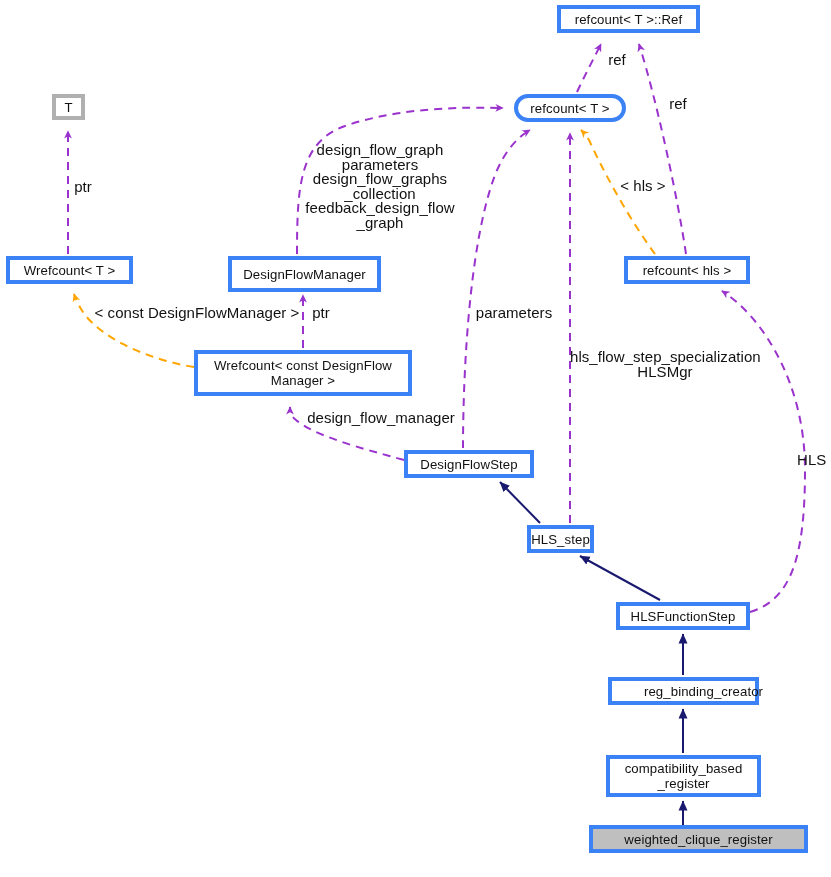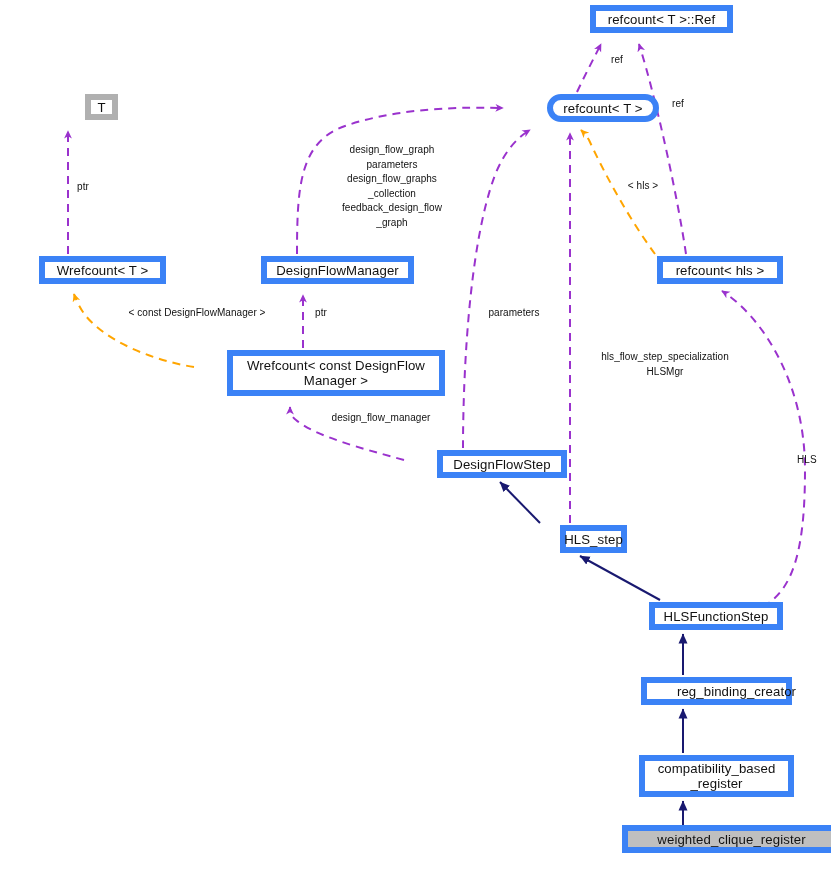--- a/index.html
+++ b/index.html
@@ -18,43 +18,42 @@
   svg#edges {
     position: absolute;
     left: 0;
     top: 0;
     width: 831px;
     height: 877px;
   }
   .node {
     position: absolute;
     box-sizing: border-box;
-    border: 6px solid #3b82f6;
+    border: 4px solid #3b82f6;
     background: #ffffff;
     color: #111111;
     font-size: 13.2px;
     line-height: 15px;
     display: flex;
     align-items: center;
     justify-content: center;
     text-align: center;
     white-space: pre-line;
     letter-spacing: 0.1px;
-    margin-left: 33px;
   }
   .node.template-param {
     border-color: #b0b0b0;
   }
   .node.highlight {
     background: #bfbfbf;
   }
   .edge-label {
     position: absolute;
     color: #111111;
-    font-size: 10px;
+    font-size: 15px;
     line-height: 14.5px;
     text-align: center;
     white-space: pre-line;
     letter-spacing: 0.05px;
   }
 </style>
 </head>
 <body>
 
 <div id="diagram-root">
@@ -118,21 +117,21 @@
   </div>
 
   <div class="node" style="left:514px; top:94px; width:112px; height:28px;border-radius:14px;">
     <span>refcount&lt; T &gt;</span>
   </div>
 
   <div class="node" style="left:6px; top:256px; width:127px; height:28px;justify-content:center;">
     <span>Wrefcount&lt; T &gt;</span>
   </div>
 
-  <div class="node" style="left:228px; top:256px; width:153px; height:28px;">
+  <div class="node" style="left:228px; top:256px; width:153px; height:36px;">
     <span>DesignFlowManager</span>
   </div>
 
   <div class="node" style="left:624px; top:256px; width:126px; height:28px;">
     <span>refcount&lt; hls &gt;</span>
   </div>
 
   <div class="node" style="left:194px; top:350px; width:218px; height:46px;">
     <span>Wrefcount&lt; const DesignFlow
 Manager &gt;</span>
@@ -162,21 +161,21 @@
   <div class="node highlight" style="left:589px; top:825px; width:219px; height:28px;">
     <span>weighted_clique_register</span>
   </div>
 
   <div class="edge-label" style="left:600px; top:53px; width:34px;">ref</div>
 
   <div class="edge-label" style="left:661px; top:97px; width:34px;">ref</div>
 
   <div class="edge-label" style="left:68px; top:180px; width:30px;">ptr</div>
 
-  <div class="edge-label" style="left:312px; top:143px; width:160px;">design_flow_graph
+  <div class="edge-label" style="left:300px; top:143px; width:160px;">design_flow_graph
 parameters
 design_flow_graphs
 _collection
 feedback_design_flow
 _graph</div>
 
   <div class="edge-label" style="left:613px; top:179px; width:60px;">&lt; hls &gt;</div>
 
   <div class="edge-label" style="left:93px; top:306px; width:208px;">&lt; const DesignFlowManager &gt;</div>
 

